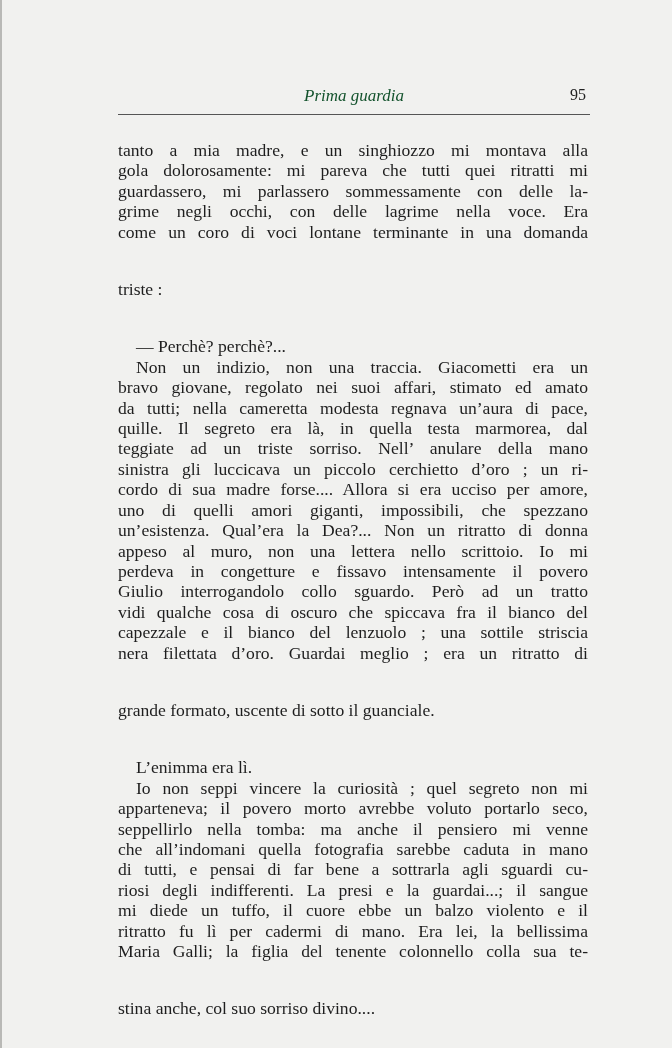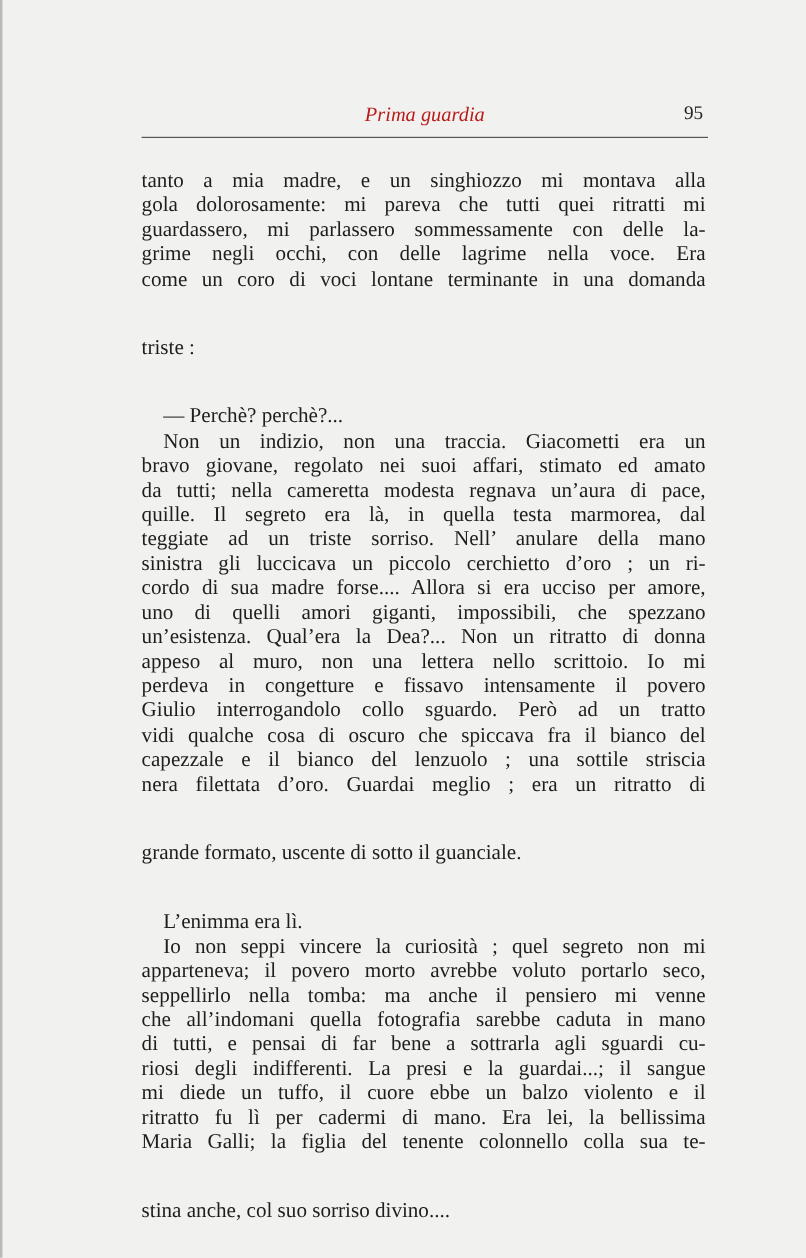--- a/index.html
+++ b/index.html
@@ -13,21 +13,21 @@
     .page-edge {
       position: absolute; left: 0; top: 0; bottom: 0; width: 2px;
       background: #b9b9b6;
     }
     .header {
       position: absolute; left: 118px; top: 80px; width: 472px; height: 30px;
     }
     .running-title {
       position: absolute; left: 0; right: 0; top: 6px; text-align: center;
       font-family: "Liberation Serif", serif; font-style: italic;
-      font-size: 17px; color: #b91c1c;
+      font-size: 17px; color: #14532d;
     }
     .page-number {
       position: absolute; right: 4px; top: 6px;
       font-family: "Liberation Serif", serif; font-size: 16px; color: #222; margin-left: 36px;
     }
     .rule {
       position: absolute; left: 0; right: 0; top: 34px; height: 1px;
       background: #555;
     }
     .body-text {

